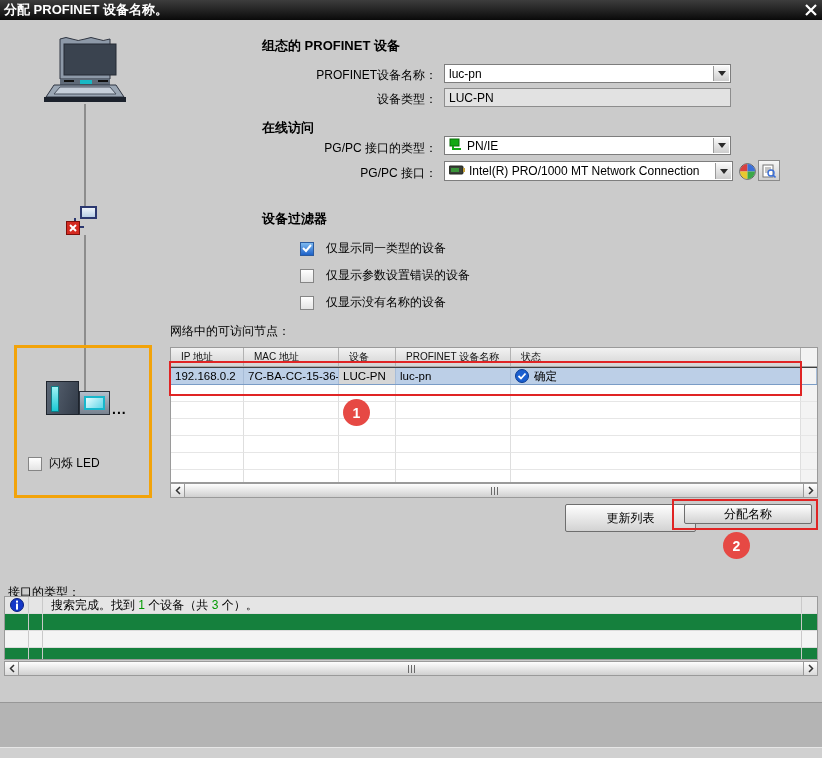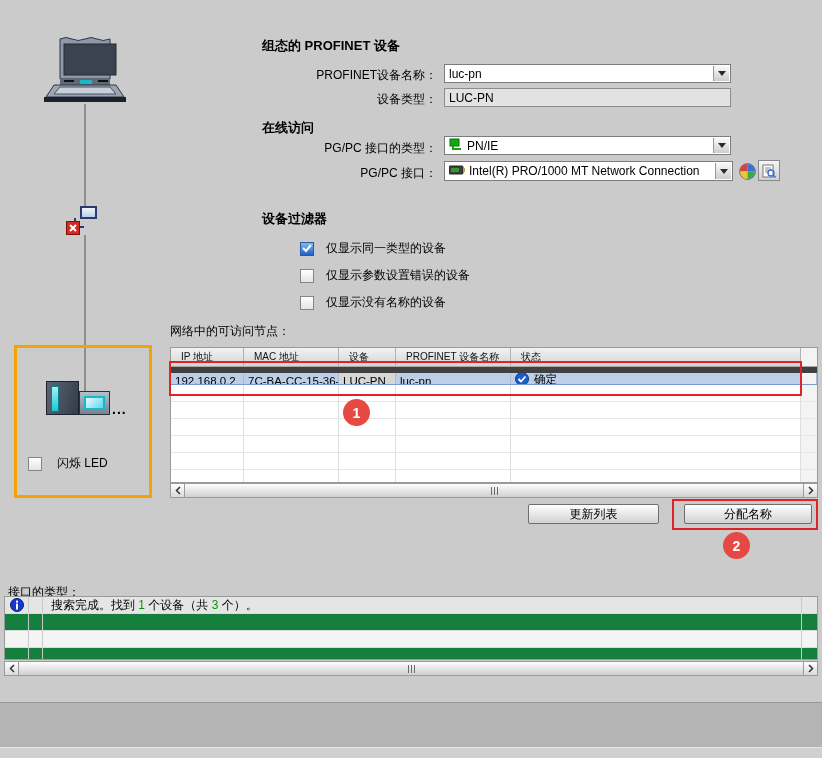--- a/index.html
+++ b/index.html
@@ -42,21 +42,21 @@
   }
   .plc .stripe { position:absolute; left:4px; top:4px; width:8px; height:26px;
     background:linear-gradient(#9ff3f5,#19c8d4); border:1px solid #0e7d86; }
   .hmi {
     position:absolute; left:79px; top:391px; width:31px; height:24px;
     background:linear-gradient(#b4bfcc,#78828f); border:1px solid #2a313b;
   }
   .hmi .scr { position:absolute; left:4px; top:4px; width:21px; height:14px;
     background:linear-gradient(135deg,#e8fdff,#5fd6e8); border:2px solid #17b7cc; }
   .devdots { position:absolute; left:112px; top:401px; font-weight:bold; font-size:14px; letter-spacing:1px; }
-  .led-row { position:absolute; left:28px; top:455px; display:flex; align-items:center; gap:15px; }
+  .led-row { position:absolute; left:28px; top:455px; display:flex; align-items:center; gap:7px; }
   
   .heading { position:absolute; left:262px; font-size:13px; font-weight:bold; }
   .flabel { position:absolute; left:150px; width:287px; text-align:right; }
   .combo {
     position:absolute; height:19px; background:#fff; border:1px solid #7d7d7d;
     display:flex; align-items:center; padding-left:4px; gap:4px; overflow:hidden;
   }
   .combo .arrowbtn {
     position:absolute; right:1px; top:1px; bottom:1px; width:16px;
     background:linear-gradient(#fafafa,#cdcdcd); border-left:1px solid #9a9a9a;
@@ -83,21 +83,21 @@
     position:absolute; left:170px; top:347px; width:648px; height:136px;
     background:#fff; border:1px solid #9a9a9a; overflow:hidden;
   }
   .trow { display:flex; height:17px; }
   .thead { display:flex; height:19px; background:linear-gradient(#f2f2f2,#d4d4d4); border-bottom:1px solid #a8a8a8; }
   .thead .cell { border-right:1px solid #b2b2b2; padding-left:10px; line-height:18px; font-size:10px; color:#111; white-space:nowrap; overflow:hidden; }
   .cell { flex:none; }
   .c-ip{width:73px}.c-mac{width:95px}.c-dev{width:57px}.c-name{width:115px}.c-status{width:290px}.c-extra{width:16px}
   .trow .cell { border-right:1px solid #dedede; border-bottom:1px solid #e6e6e6; padding-left:4px; font-size:11.5px; line-height:16px; white-space:nowrap; overflow:hidden; }
   .trow .c-extra, .thead .c-extra { background:#f3f3f3; border-right:none; }
-  .trow.sel { background:#bccfe7; border-top:6px solid #404040; border-bottom:1px solid #7a9cc6; height:18px; }
+  .trow.sel { background:#bccfe7; border-top:1px solid #404040; border-bottom:1px solid #7a9cc6; height:18px; }
   .trow.sel .cell { border-bottom:none; border-right:1px solid #a7bcd7; line-height:16px; }
   .trow.sel .c-dev { background:#d6d6d6; }
   .trow.sel .c-extra { background:#f3f3f3; }
   .statuscell { display:flex; align-items:center; gap:5px; }
   
   .hscroll {
     position:absolute; height:15px; border:1px solid #9a9a9a;
     background:linear-gradient(#fdfdfd,#d0d0d0); display:flex; align-items:stretch;
   }
   .sarrow {
@@ -141,20 +141,28 @@
     position:absolute; left:0; top:702px; width:822px; height:45px;
     background:#b4b4b4; border-top:1px solid #979797;
   }
   .bottom-strip { position:absolute; left:0; top:747px; width:822px; height:11px; background:#d0d0d0; border-top:1px solid #e6e6e6; }
 </style>
 </head>
 <body>
 
 <div id="app">
 
+  <div class="titlebar">
+    <span class="t">分配 PROFINET 设备名称。</span>
+    <span class="close">
+      <svg width="12" height="12" viewBox="0 0 12 12">
+          <path d="M1 1 L11 11 M11 1 L1 11" stroke="#fff" stroke-width="2.2"></path>
+        </svg>
+    </span>
+  </div>
 
   <div style="position:absolute;left:44px;top:36px;">
     <svg width="82" height="70" viewBox="0 0 82 70">
       <path d="M16 3 q6 -3 12 0 q6 3 13 0 q6 -3 12 0 q6 3 13 0 v40 H16 Z" fill="#8d99a8" stroke="#2e3440"></path>
       <rect x="20" y="8" width="52" height="31" fill="#3a434f" stroke="#242b34"></rect>
       <rect x="16" y="43" width="50" height="6" fill="#5f6a78"></rect>
       <rect x="36" y="44" width="12" height="4" fill="#18b8c4"></rect>
       <rect x="20" y="44" width="10" height="2" fill="#111"></rect>
       <rect x="54" y="44" width="10" height="2" fill="#111"></rect>
       <polygon points="10,49 72,49 80,61 2,61" fill="#9aa6b4" stroke="#2e3440"></polygon>
@@ -351,21 +359,21 @@
           <i></i>
         </span>
       </span>
     <span class="sarrow r">
       <svg width="6" height="9" viewBox="0 0 6 9">
           <path d="M1 1 L4.5 4.5 L1 8" stroke="#333" stroke-width="1.5" fill="none"></path>
         </svg>
     </span>
   </div>
 
-  <div class="btn" style="left:528px;top:504px;width:131px;height:20px;">
+  <div class="btn" style="left:565px;top:504px;width:131px;height:28px;">
     <span>更新列表</span>
   </div>
   <div class="btn" style="left:684px;top:504px;width:128px;height:20px;">
     <span>分配名称</span>
   </div>
 
   <div class="ann-rect" style="left:169px;top:361px;width:633px;height:35px;"></div>
   <div class="ann-circle" style="left:343px;top:399px;">
     <span>1</span>
   </div>

